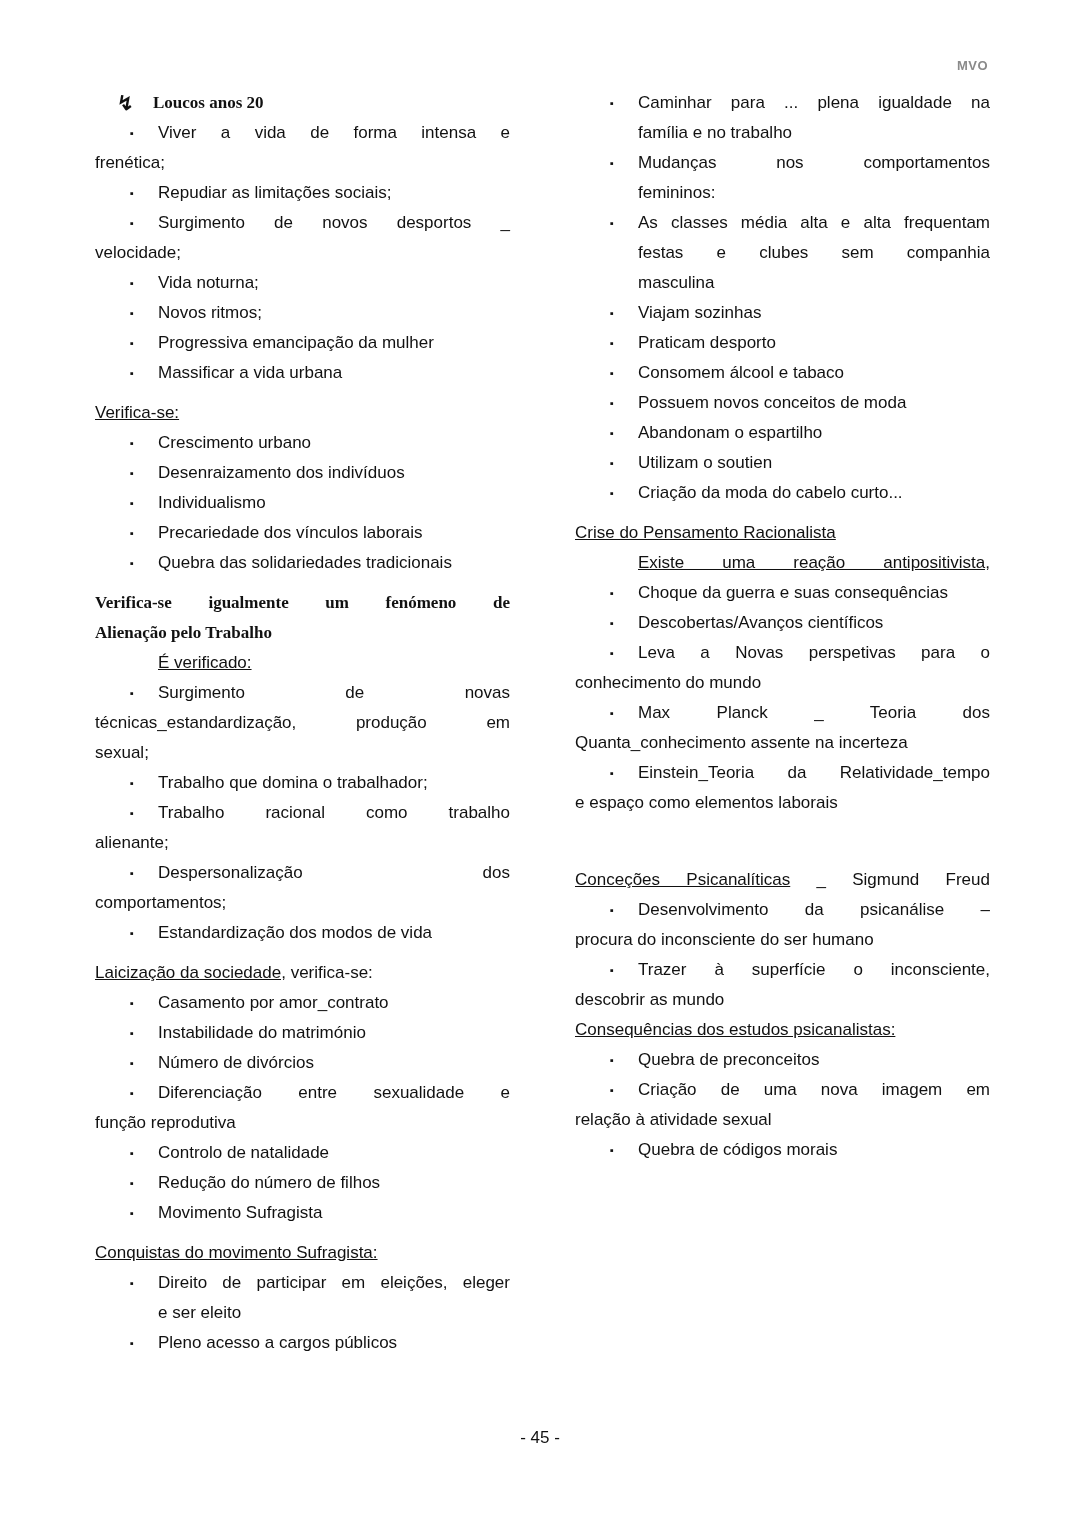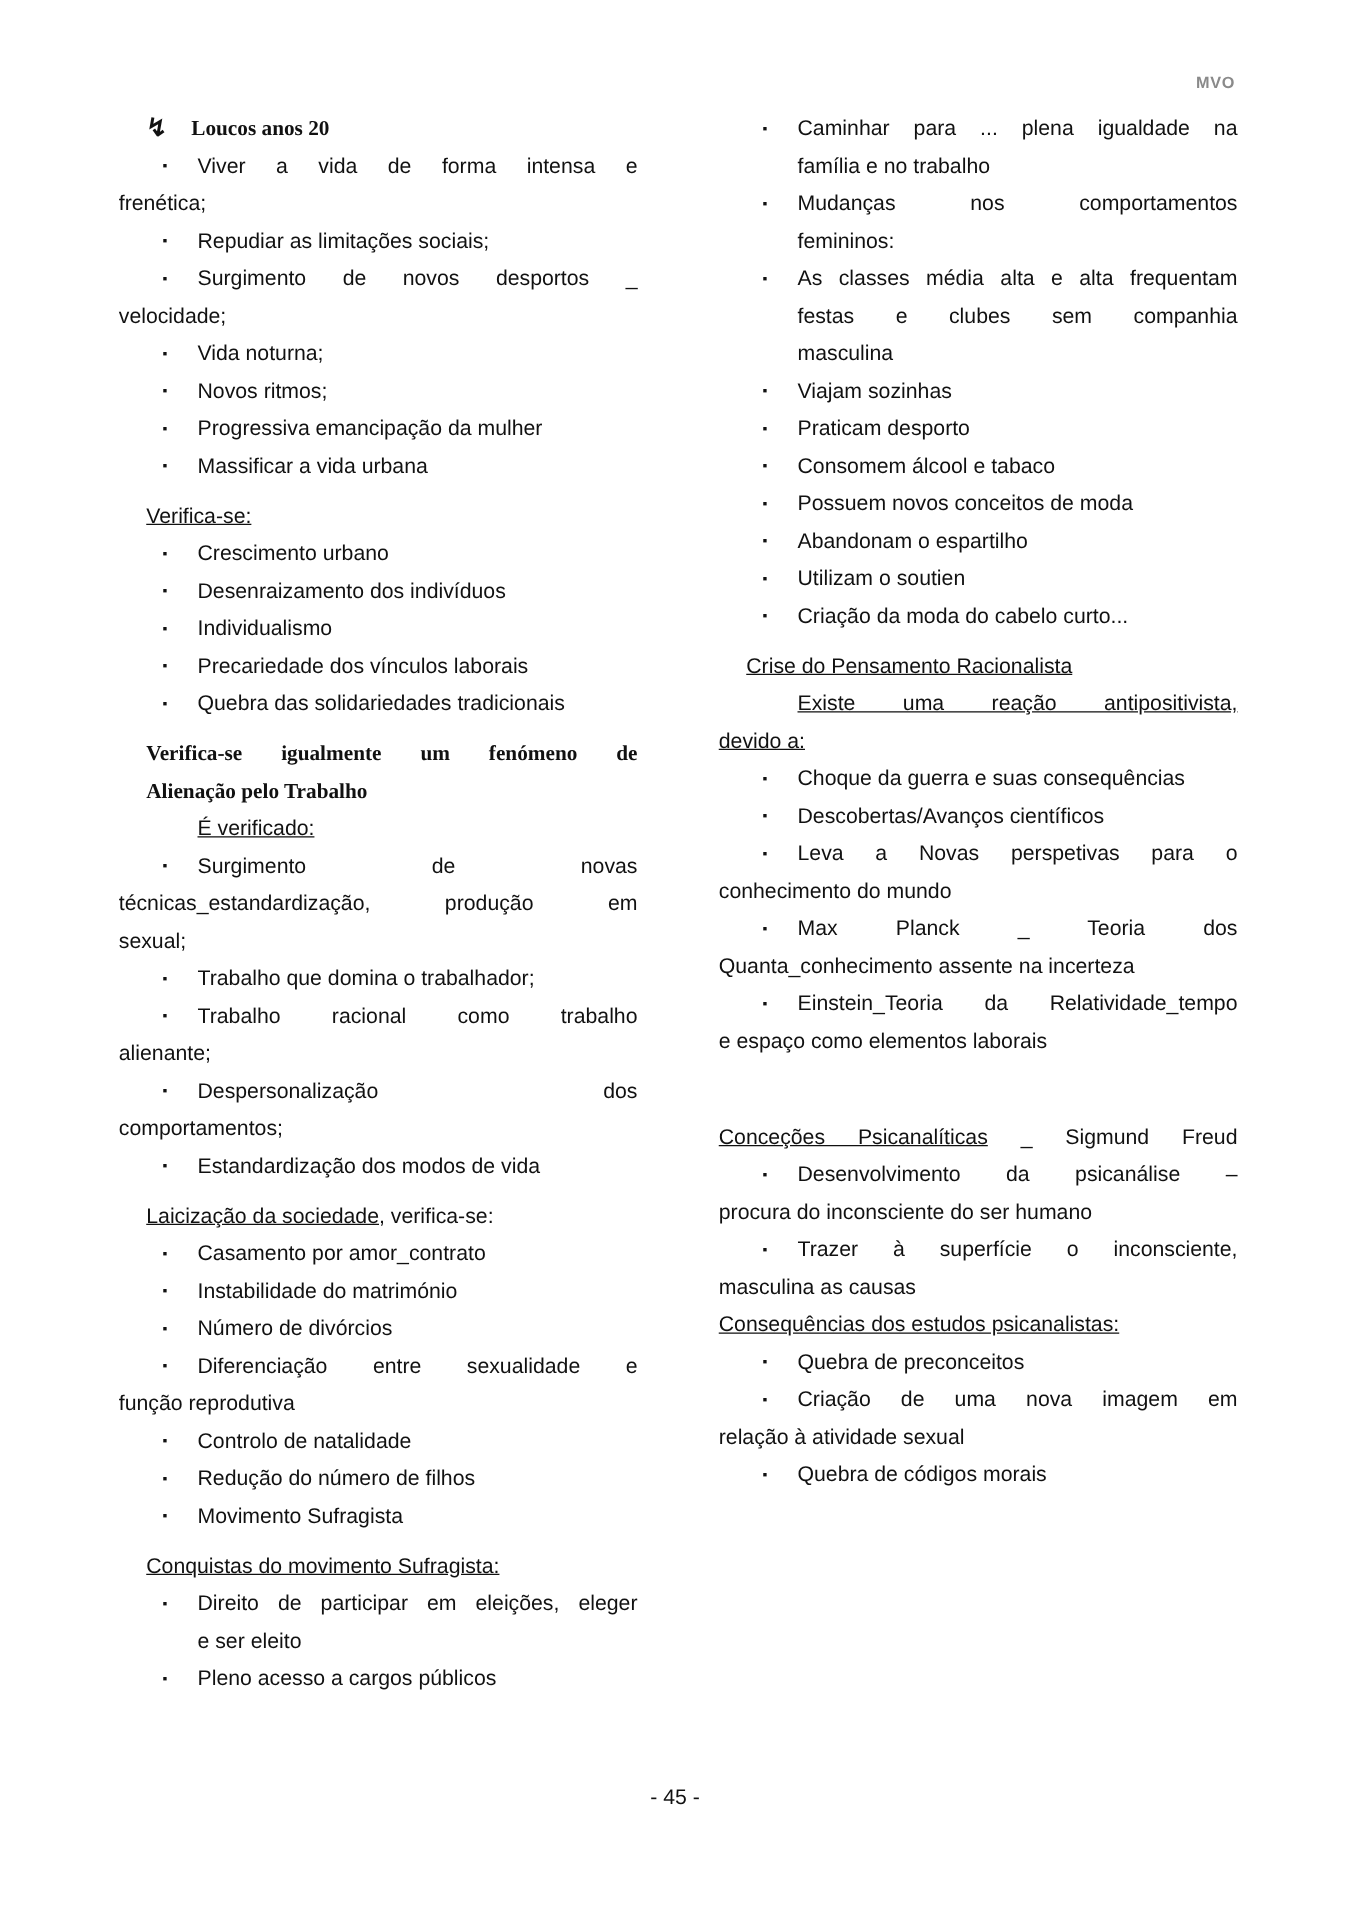--- a/index.html
+++ b/index.html
@@ -15,21 +15,21 @@
   .watermark {
     position:absolute; top:58px; right:92px;
     font-size:13px; font-weight:bold; color:#8a8a8a; letter-spacing:.5px;
   }
   .columns {
     position:absolute; top:88px; left:95px; width:895px;
     display:flex; gap:65px; align-items:flex-start;
   }
   .col { width:415px; flex:0 0 415px; }
   .block { margin:0; }
-  .sp1 { margin-top:10px;margin-left:22px; }
+  .sp1 { margin-top:10px; }
   .sp2 { margin-top:47px; }
   .line { position:relative; line-height:30px; min-height:30px; }
   .stretch { text-align:justify; text-align-last:justify; }
   .lb  { padding-left:63px; }   
   .ct  { padding-left:63px; }   
   .cm  { padding-left:0; }      
   .ind { padding-left:63px; }   
   .lh1 { padding-left:58px; }
   .bullet {
     position:absolute; left:35px; top:0;
@@ -193,21 +193,20 @@
           <div class="line lb"><span class="bullet">▪</span><span class="">Utilizam o soutien</span></div>
         </div>
         <div class="block sp0">
           <div class="line lb"><span class="bullet">▪</span><span class="">Criação da moda do cabelo curto...</span></div>
         </div>
         <div class="block sp1">
           <div class="line"><span class="u">Crise do Pensamento Racionalista</span></div>
         </div>
         <div class="block sp0">
           <div class="line stretch ind"><span class="u">Existe uma reação antipositivista,</span></div>
-          <div class="line"><span class="u">devido a:</span></div>
         </div>
         <div class="block sp0">
           <div class="line lb"><span class="bullet">▪</span><span class="">Choque da guerra e suas consequências</span></div>
         </div>
         <div class="block sp0">
           <div class="line lb"><span class="bullet">▪</span><span class="">Descobertas/Avanços científicos</span></div>
         </div>
         <div class="block sp0">
           <div class="line stretch lb"><span class="bullet">▪</span><span class="">Leva a Novas perspetivas para o</span></div>
           <div class="line cm"><span class="">conhecimento do mundo</span></div>
@@ -222,21 +221,21 @@
         </div>
         <div class="block sp2">
           <div class="line stretch"><span class="u">Conceções Psicanalíticas</span><span class=""> _ Sigmund Freud</span></div>
         </div>
         <div class="block sp0">
           <div class="line stretch lb"><span class="bullet">▪</span><span class="">Desenvolvimento da psicanálise –</span></div>
           <div class="line cm"><span class="">procura do inconsciente do ser humano</span></div>
         </div>
         <div class="block sp0">
           <div class="line stretch lb"><span class="bullet">▪</span><span class="">Trazer à superfície o inconsciente,</span></div>
-          <div class="line cm"><span class="">masculina as causas</span></div>
+          <div class="line cm"><span class="">descobrir as mundo</span></div>
         </div>
         <div class="block sp0">
           <div class="line"><span class="u">Consequências dos estudos psicanalistas:</span></div>
         </div>
         <div class="block sp0">
           <div class="line lb"><span class="bullet">▪</span><span class="">Quebra de preconceitos</span></div>
         </div>
         <div class="block sp0">
           <div class="line stretch lb"><span class="bullet">▪</span><span class="">Criação de uma nova imagem em</span></div>
           <div class="line cm"><span class="">relação à atividade sexual</span></div>

